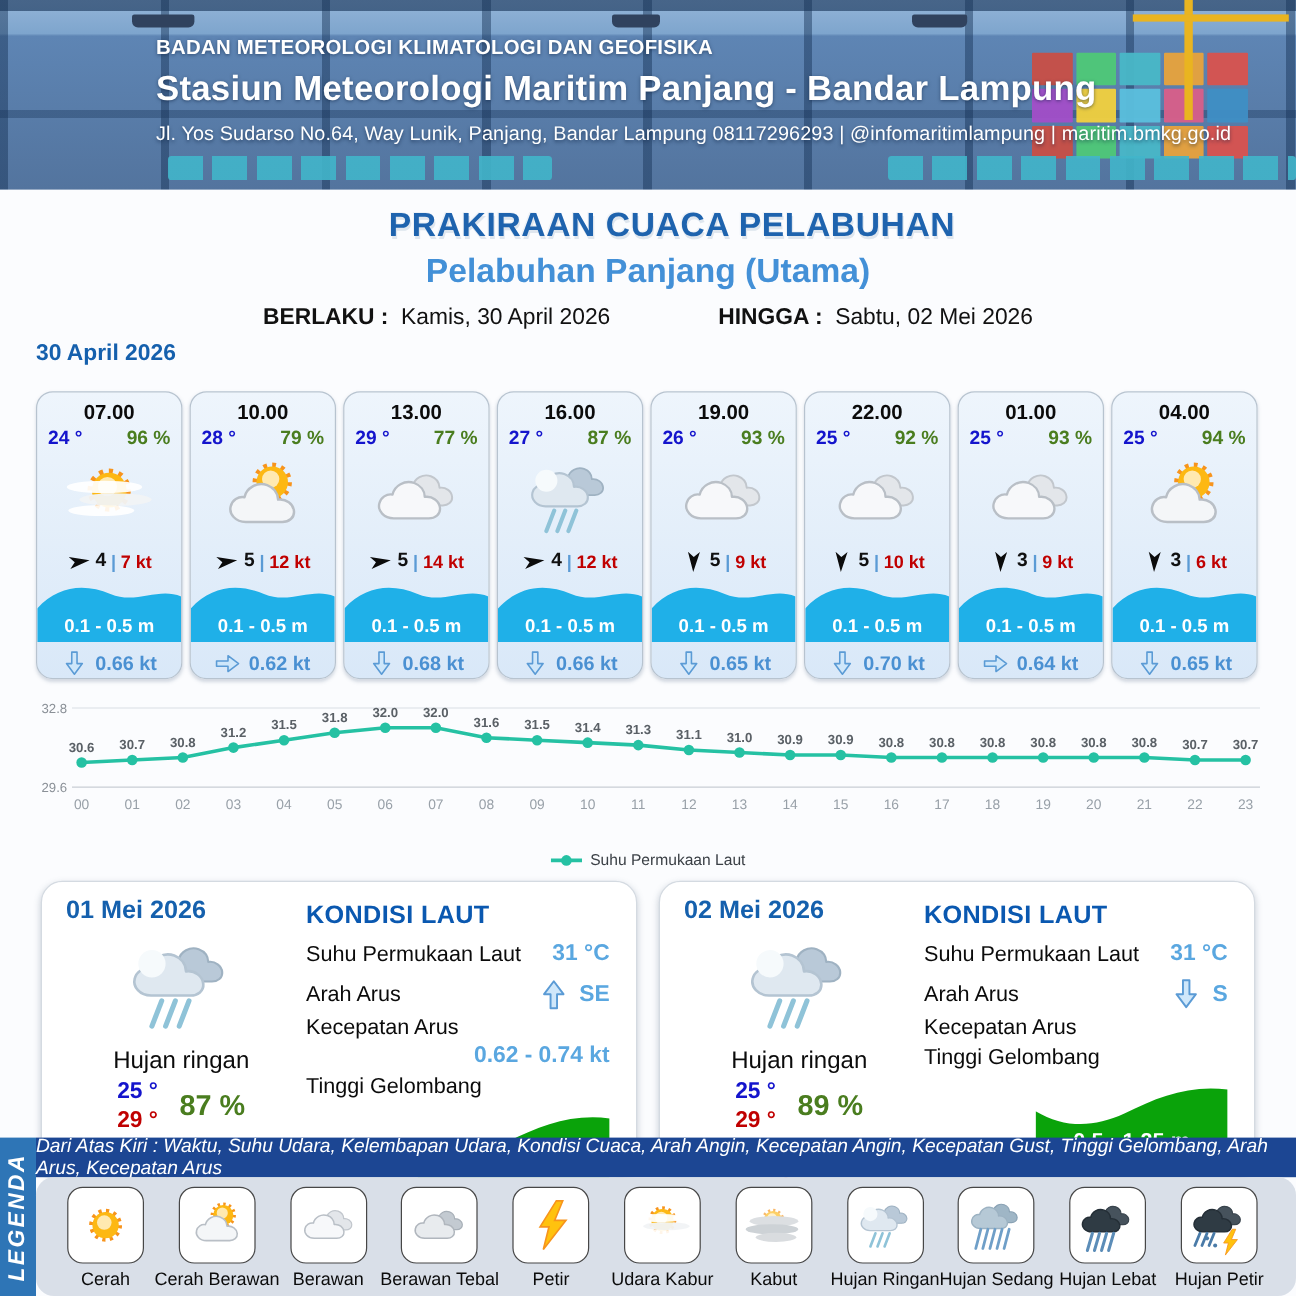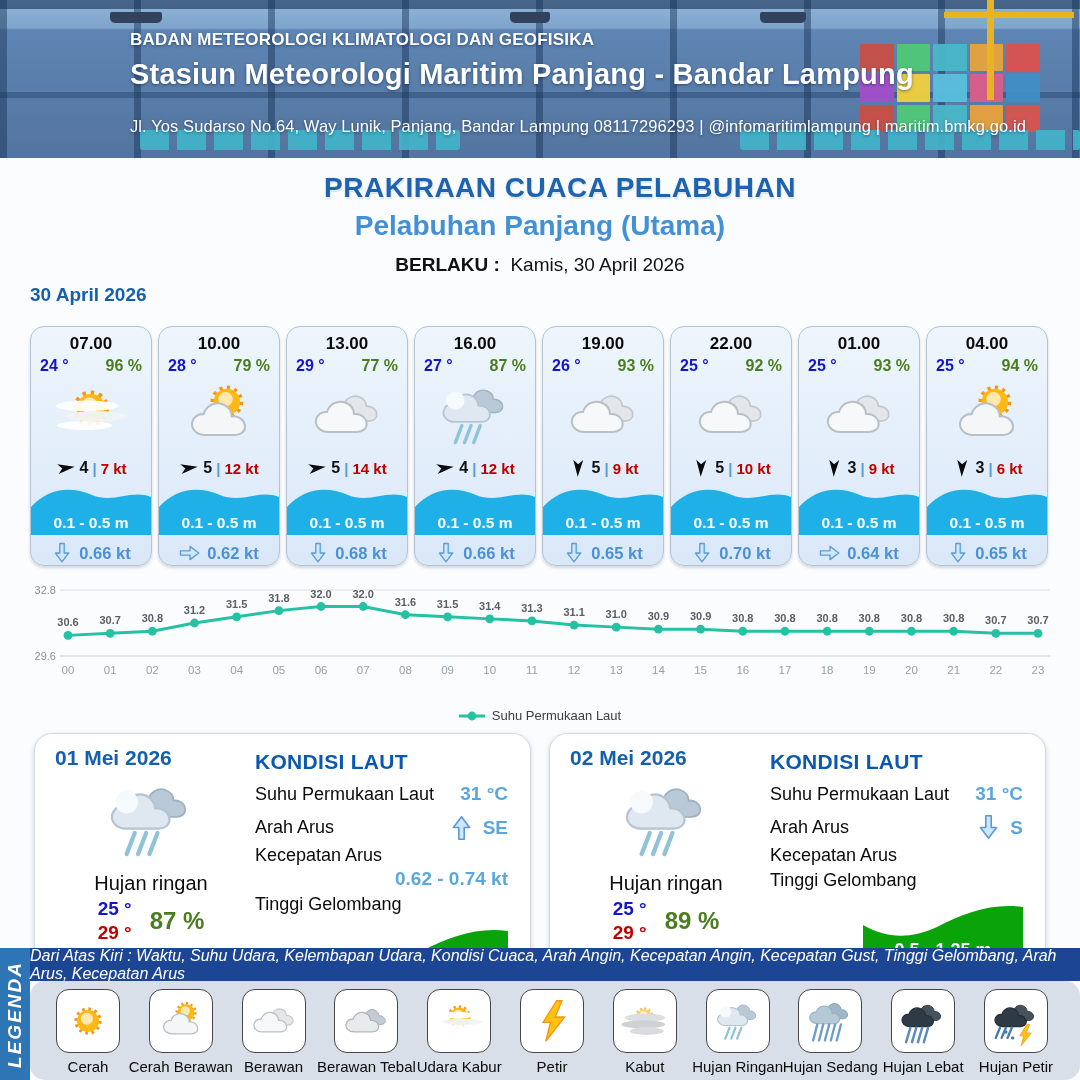--- a/index.html
+++ b/index.html
@@ -26,21 +26,21 @@
 
   .logo-pill { position:absolute; left:0; top:28px; width:118px; height:106px; background:#fff;
     border-radius:0 54px 54px 0; box-shadow:0 2px 5px rgba(0,0,0,.25);
     display:flex; flex-direction:column; align-items:center; justify-content:center; padding-right:12px; }
   .logo-pill .bmkg-label { font-size:14px; font-weight:bold; color:#17325e; letter-spacing:1px; margin-top:1px; }
 
   .hdr-text { position:absolute; left:130px; top:30px; right:8px; color:#fff;
     text-shadow:0 1px 3px rgba(10,30,60,.55); }
   .hdr-agency  { font-size:17px; font-weight:bold; letter-spacing:.2px; }
   .hdr-station { font-size:29px; font-weight:bold; margin-top:8px; letter-spacing:.2px; }
-  .hdr-address { font-size:16.5px; margin-top:26px; letter-spacing:.1px; }
+  .hdr-address { font-size:16.5px; margin-top:12px; letter-spacing:.1px; }
 
   
   .title-wrap { text-align:center; padding-top:14px; }
   .main-title { font-size:28px; font-weight:bold; letter-spacing:.5px; color:#1e63ae;
     text-shadow:1px 2px 0 #dfe6ee, -1px -1px 0 #eef2f7;padding-left:40px; }
   .sub-title  { font-size:28px; font-weight:bold; color:#4390d7; margin-top:6px; }
   .valid-row  { display:flex; justify-content:center; gap:90px; margin-top:12px; font-size:19px; color:#111; }
   .valid-row b { font-weight:bold; }
   .forecast-date { margin:8px 0 0 30px; font-size:19px; font-weight:bold; color:#1560ad; text-align:left; }
 
@@ -148,20 +148,21 @@
     <div class="hdr-station">Stasiun Meteorologi Maritim Panjang - Bandar Lampung</div>
     <div class="hdr-address">Jl. Yos Sudarso No.64, Way Lunik, Panjang, Bandar Lampung 08117296293 | @infomaritimlampung | maritim.bmkg.go.id</div>
   </div>
 </div>
 
 <div class="title-wrap">
   <div class="main-title">PRAKIRAAN CUACA PELABUHAN</div>
   <div class="sub-title">Pelabuhan Panjang (Utama)</div>
   <div class="valid-row">
     <span><b>BERLAKU :</b>&nbsp;&nbsp;<span>Kamis, 30 April 2026</span></span>
+    <span><b>HINGGA :</b>&nbsp;&nbsp;<span>Sabtu, 02 Mei 2026</span></span>
   </div>
   <div class="forecast-date">30 April 2026</div>
 </div>
 
 <div class="hourly-row" id="hourly-row">
  <div class="hcard">
    <div class="hc-time">07.00</div>
    <div class="hc-tw">
      <span class="hc-temp">24 °</span>
      <span class="hc-hum">96 %</span>
@@ -688,37 +689,37 @@
           <svg viewBox="0 0 64 64" width="54" height="54">
             <path transform="translate(22,13) scale(0.9)" d="M11,26 C5.5,26 2,21.8 3,17.8 C3.8,14.5 7,12.3 10.3,12.9 C11.3,8 17,4.6 22.3,6.5 C25.8,7.8 28,10.8 28.1,14.2 C32.3,13.6 36.2,16.5 36.5,20.3 C36.8,23.8 33.8,26 30.3,26 Z" fill="#c3cad1" stroke="#a8b0b8" stroke-width="1.3" stroke-linejoin="round"></path>
             <path transform="translate(5,15) scale(1.15)" d="M11,26 C5.5,26 2,21.8 3,17.8 C3.8,14.5 7,12.3 10.3,12.9 C11.3,8 17,4.6 22.3,6.5 C25.8,7.8 28,10.8 28.1,14.2 C32.3,13.6 36.2,16.5 36.5,20.3 C36.8,23.8 33.8,26 30.3,26 Z" fill="#e8ebee" stroke="#b0b6bd" stroke-width="1.3" stroke-linejoin="round"></path>
           </svg>
         </div>
     <div class="legend-label">Berawan Tebal</div>
   </div>
   <div class="legend-item">
     <div class="legend-box">
           <svg viewBox="0 0 64 64" width="54" height="54">
+            <polygon transform="translate(15,8) scale(1.6)" points="14,0 4,16 9.5,16 6,30 20,12 13,12 18,0" fill="#ffc20e" stroke="#f7941d" stroke-width="1"></polygon>
+          </svg>
+        </div>
+    <div class="legend-label">Petir</div>
+  </div>
+  <div class="legend-item">
+    <div class="legend-box">
+          <svg viewBox="0 0 64 64" width="54" height="54">
             <circle cx="32" cy="27" r="11" fill="none" stroke="#f7941d" stroke-width="5.5" stroke-dasharray="2.4 3.3"></circle>
             <circle cx="32" cy="27" r="11" fill="#fdb813"></circle>
             <circle cx="30.9" cy="24.8" r="6.1" fill="#ffe9b0"></circle>
             <ellipse cx="29" cy="25" rx="24" ry="4" fill="#fff" opacity=".92"></ellipse>
             <ellipse cx="36" cy="33" rx="23" ry="4" fill="#f1f3f5" opacity=".95"></ellipse>
             <ellipse cx="27" cy="40" rx="21" ry="3.5" fill="#fff" opacity=".9"></ellipse>
           </svg>
         </div>
     <div class="legend-label">Udara Kabur</div>
-  </div>
-  <div class="legend-item">
-    <div class="legend-box">
-          <svg viewBox="0 0 64 64" width="54" height="54">
-            <polygon transform="translate(15,8) scale(1.6)" points="14,0 4,16 9.5,16 6,30 20,12 13,12 18,0" fill="#ffc20e" stroke="#f7941d" stroke-width="1"></polygon>
-          </svg>
-        </div>
-    <div class="legend-label">Petir</div>
   </div>
   <div class="legend-item">
     <div class="legend-box">
           <svg viewBox="0 0 64 64" width="54" height="54">
             <g opacity=".65">
               <circle cx="31" cy="27" r="9" fill="none" stroke="#f7941d" stroke-width="4.5" stroke-dasharray="2.0 2.7"></circle>
               <circle cx="31" cy="27" r="9" fill="#fdb813"></circle>
               <circle cx="30.1" cy="25.2" r="5.0" fill="#ffe9b0"></circle>
             </g>
             <ellipse cx="32" cy="28" rx="24" ry="5" fill="#dcdfe2"></ellipse>

